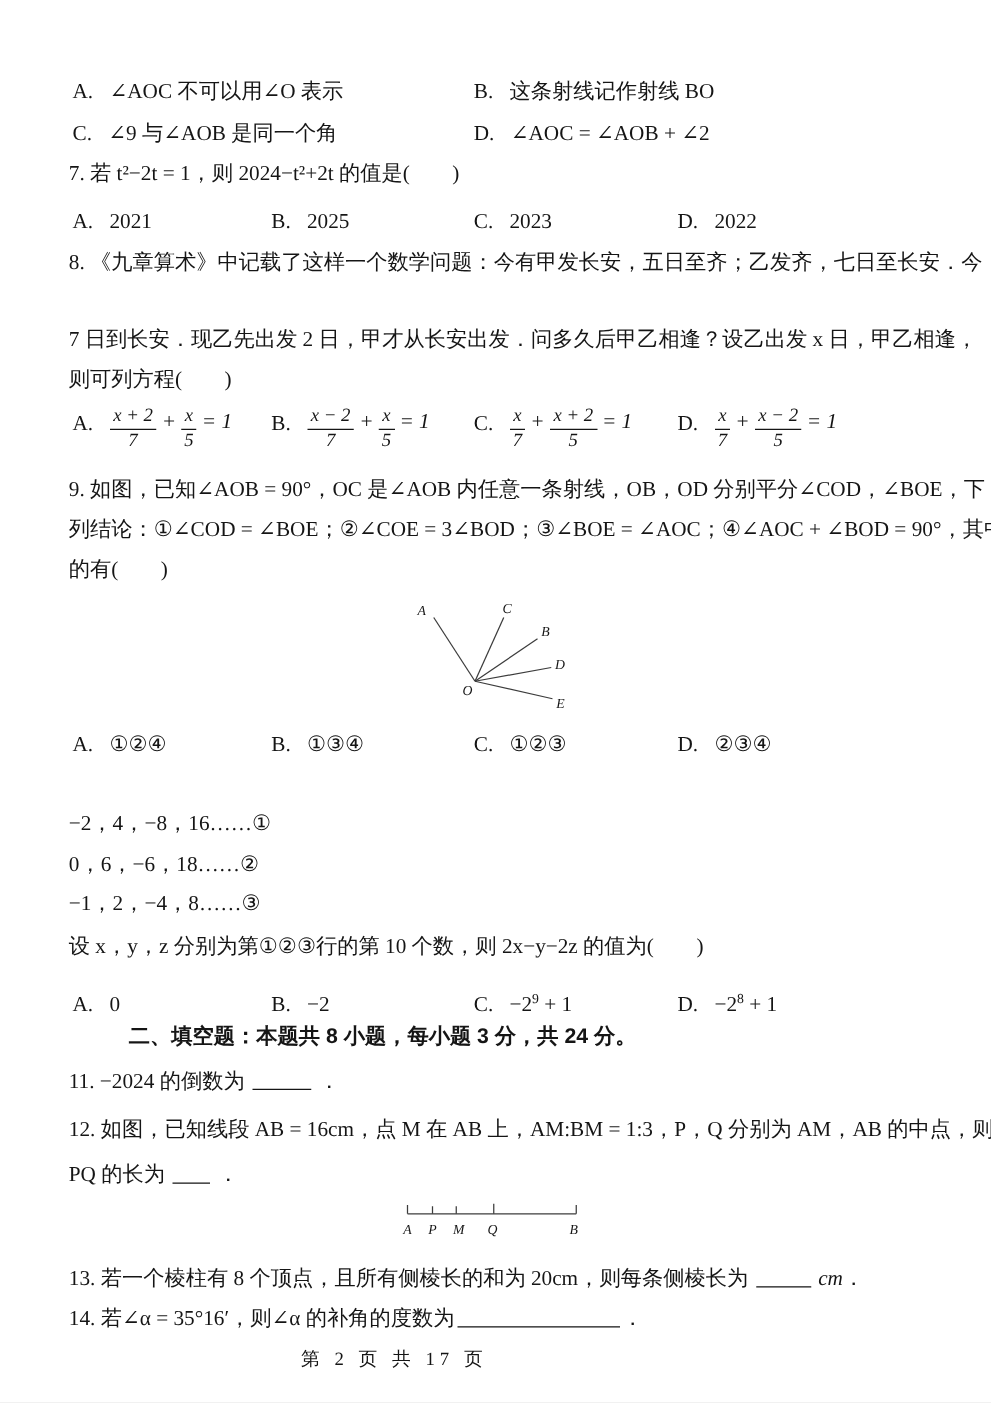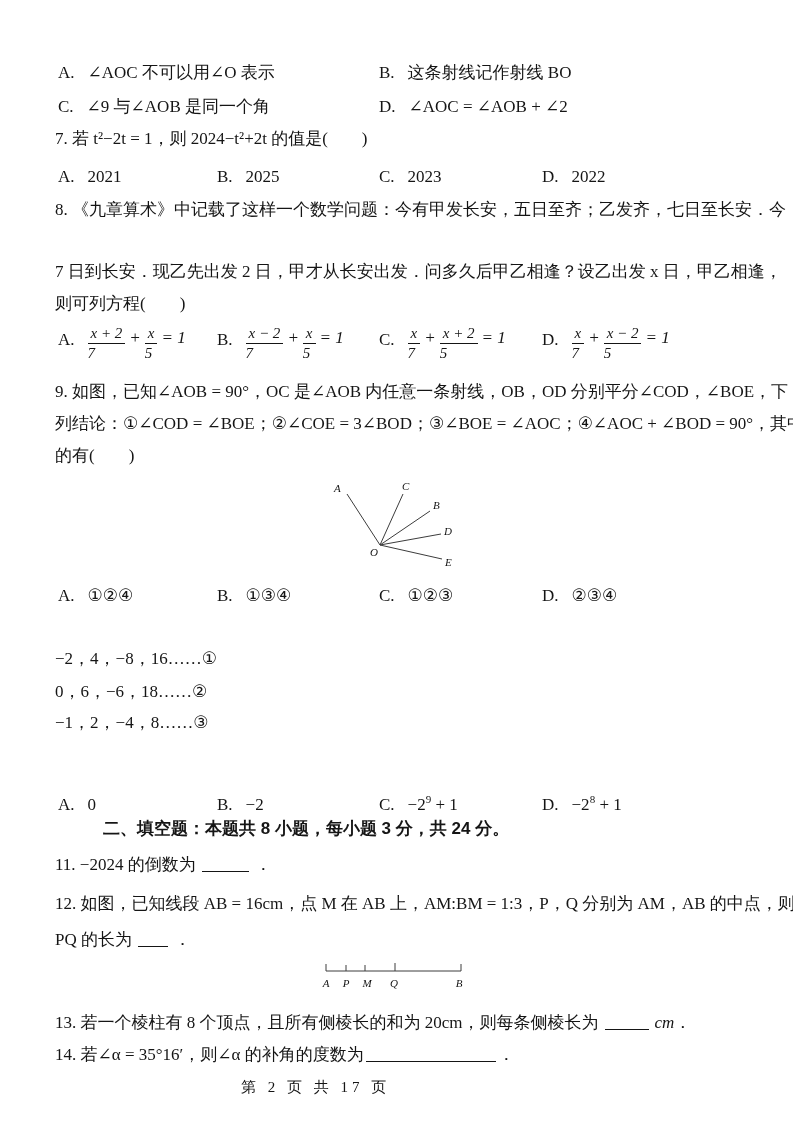--- a/index.html
+++ b/index.html
@@ -9,21 +9,21 @@
     font-size:17px;color:#151515;overflow:hidden;margin:0 auto;
   }
   .line{position:absolute;left:55px;width:705px;white-space:nowrap;line-height:22px;}
   .c1,.c2,.c3,.c4{position:absolute;top:0;white-space:nowrap;}
   .c1{left:3px}.c2{left:162px}.c3{left:324px}.c4{left:487px}
   .optlabel{display:inline-block;margin-right:13px;}
   .opttext{display:inline-block;}
   
   .opts-frac{height:46px;}
   .expr{display:inline-block;font-style:italic;}
-  .frac{display:inline-block;vertical-align:-13px;font-size:15px;line-height:1.25;}
+  .frac{display:inline-block;vertical-align:-13px;text-align:center;font-size:15px;line-height:1.25;}
   .fr-num{display:block;border-bottom:1px solid #151515;padding:0 3px;}
   .fr-den{display:block;}
   .frop{display:inline-block;margin:0 4px;vertical-align:2px;}
   .frrhs{display:inline-block;margin-left:4px;vertical-align:2px;}
   sup{font-size:11px;}
   .sec-title{font-family:"Liberation Sans","DejaVu Sans",sans-serif;font-weight:700;margin-left:48px;}
   .blank{display:inline-block;border-bottom:1px solid #151515;height:15px;vertical-align:-2px;margin:0 6px;}
   .unit{font-style:italic;}
   .footer{position:absolute;left:0;width:631px;text-align:center;font-size:15px;letter-spacing:4px;}
   .fig{position:absolute;}
@@ -92,20 +92,21 @@
   <div class="line" style="top:585px">
     <span class="c1"><span class="optlabel">A.</span><span class="opttext">①②④</span></span>
     <span class="c2"><span class="optlabel">B.</span><span class="opttext">①③④</span></span>
     <span class="c3"><span class="optlabel">C.</span><span class="opttext">①②③</span></span>
     <span class="c4"><span class="optlabel">D.</span><span class="opttext">②③④</span></span>
   </div>
 
   <div class="line" style="top:648px"><span>−2，4，−8，16……①</span></div>
   <div class="line" style="top:681px"><span>0，6，−6，18……②</span></div>
   <div class="line" style="top:712px"><span>−1，2，−4，8……③</span></div>
+  <div class="line" style="top:746px"><span>设 x，y，z 分别为第①②③行的第 10 个数，则 2x−y−2z 的值为(　　)</span></div>
   <div class="line" style="top:788px">
     <span class="c1"><span class="optlabel">A.</span><span class="opttext"><span>0</span><sup></sup><span></span></span></span>
     <span class="c2"><span class="optlabel">B.</span><span class="opttext"><span>−2</span><sup></sup><span></span></span></span>
     <span class="c3"><span class="optlabel">C.</span><span class="opttext"><span>−2</span><sup>9</sup><span> + 1</span></span></span>
     <span class="c4"><span class="optlabel">D.</span><span class="opttext"><span>−2</span><sup>8</sup><span> + 1</span></span></span>
   </div>
 
   <div class="line sec-title" style="top:818px"><span>二、填空题：本题共 8 小题，每小题 3 分，共 24 分。</span></div>
 
   <div class="line" style="top:854px">

